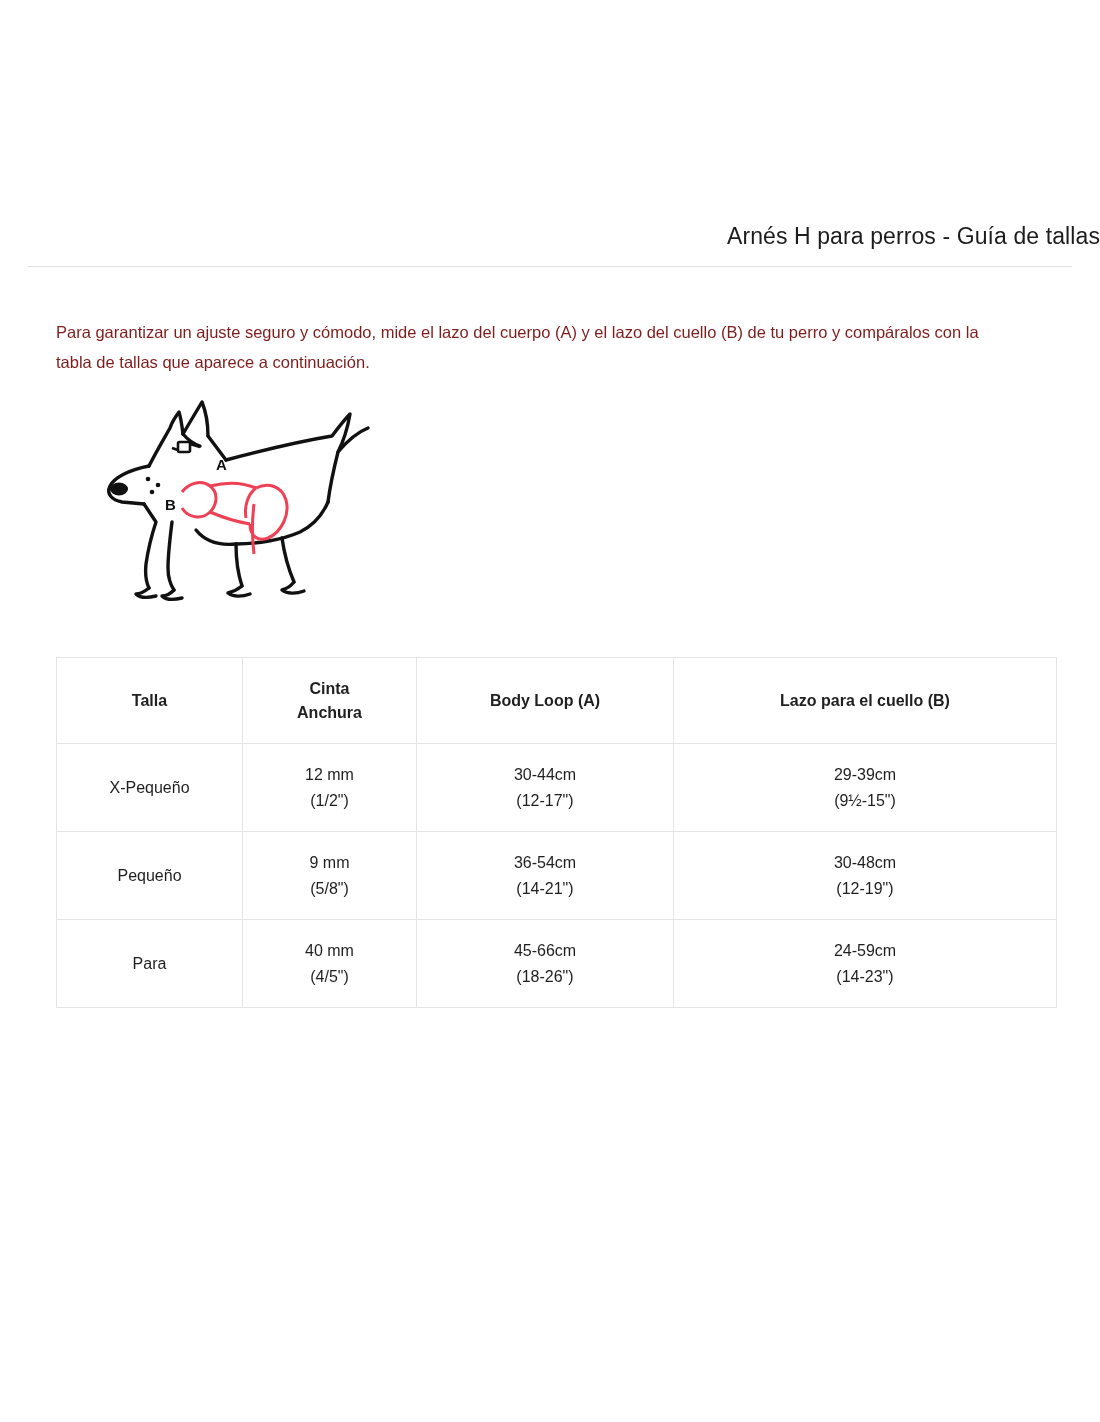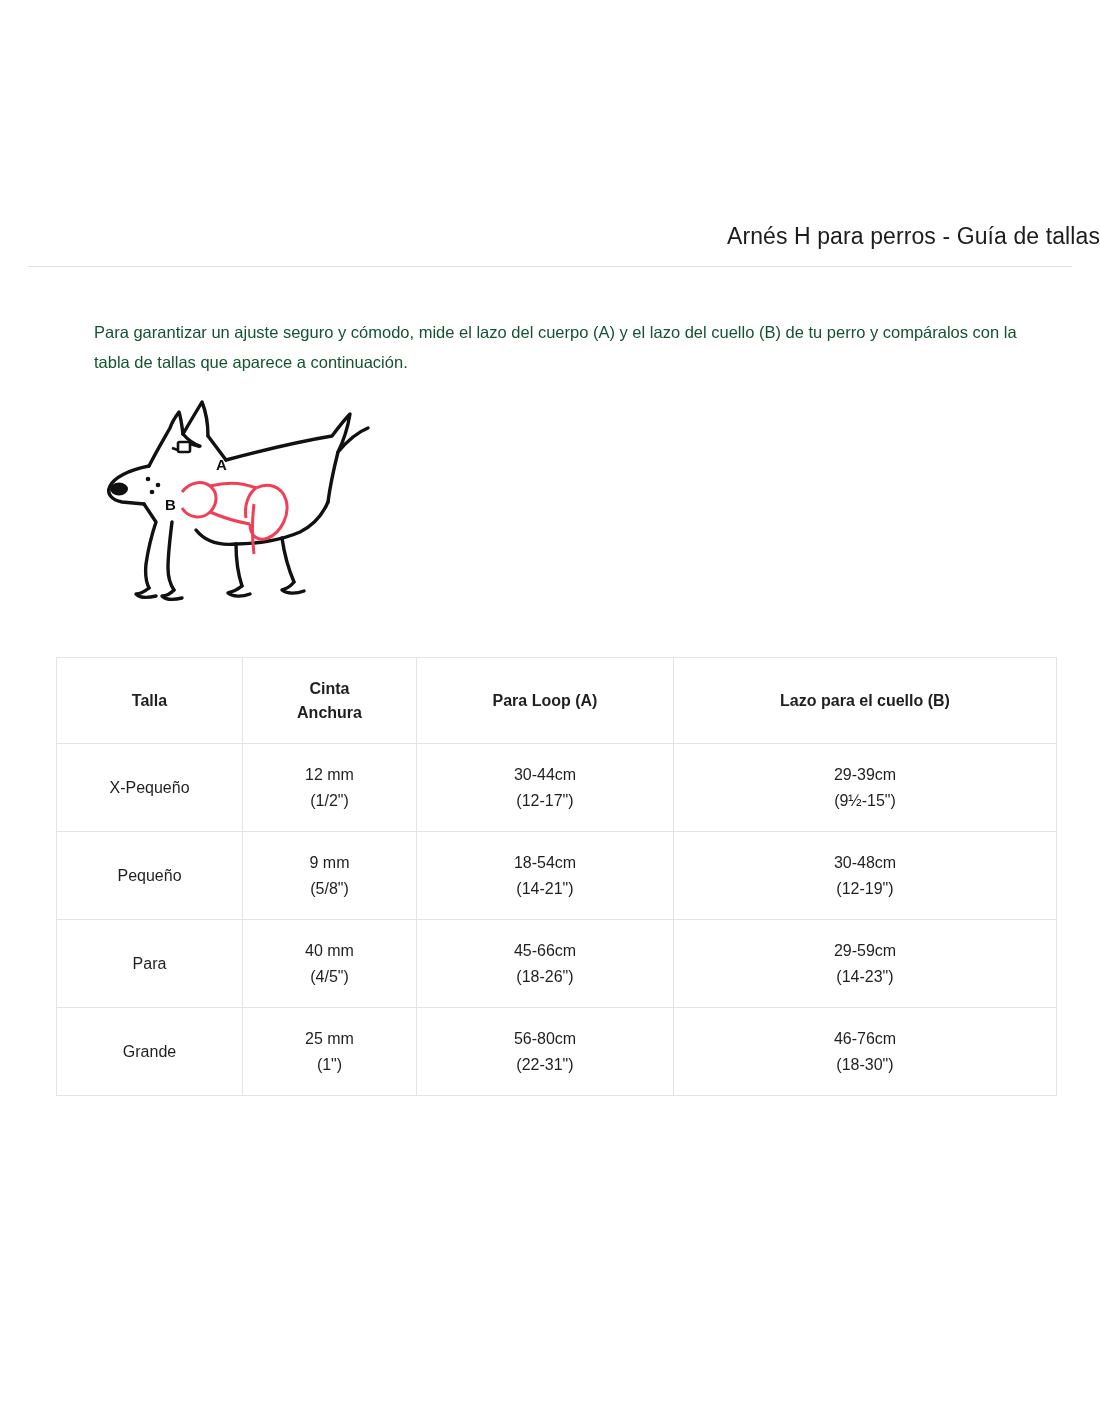--- a/index.html
+++ b/index.html
@@ -40,22 +40,21 @@
     height: 1px;
     background: #e2e2e2;
   }
   .intro {
     position: absolute;
     top: 300px;
     left: 56px;
     width: 940px;
     font-size: 16.5px;
     line-height: 30px;
-    color: #14532d;
-    margin-left: 38px;
+    color: #7f1d1d;
   }
   .dog-figure {
     position: absolute;
     top: 382px;
     left: 86px;
     width: 340px;
     height: 240px;
   }
   table.size-table {
     position: absolute;
@@ -170,21 +169,21 @@
     <thead>
       <tr>
         <th>
           <span class="cell-line">Talla</span>
         </th>
         <th>
           <span class="cell-line">Cinta</span>
           <span class="cell-line">Anchura</span>
         </th>
         <th>
-          <span class="cell-line">Para Loop (A)</span>
+          <span class="cell-line">Body Loop (A)</span>
         </th>
         <th>
           <span class="cell-line">Lazo para el cuello (B)</span>
         </th>
       </tr>
     </thead>
     <tbody>
       <tr>
         <td>X-Pequeño</td>
         <td>
@@ -200,54 +199,39 @@
           <span class="cell-sub">(9½-15")</span>
         </td>
       </tr>
       <tr>
         <td>Pequeño</td>
         <td>
           <span class="cell-line">9 mm</span>
           <span class="cell-sub">(5/8")</span>
         </td>
         <td>
-          <span class="cell-line">18-54cm</span>
+          <span class="cell-line">36-54cm</span>
           <span class="cell-sub">(14-21")</span>
         </td>
         <td>
           <span class="cell-line">30-48cm</span>
           <span class="cell-sub">(12-19")</span>
         </td>
       </tr>
       <tr>
         <td>Para</td>
         <td>
           <span class="cell-line">40 mm</span>
           <span class="cell-sub">(4/5")</span>
         </td>
         <td>
           <span class="cell-line">45-66cm</span>
           <span class="cell-sub">(18-26")</span>
         </td>
         <td>
-          <span class="cell-line">29-59cm</span>
+          <span class="cell-line">24-59cm</span>
           <span class="cell-sub">(14-23")</span>
-        </td>
-      </tr>
-      <tr>
-        <td>Grande</td>
-        <td>
-          <span class="cell-line">25 mm</span>
-          <span class="cell-sub">(1")</span>
-        </td>
-        <td>
-          <span class="cell-line">56-80cm</span>
-          <span class="cell-sub">(22-31")</span>
-        </td>
-        <td>
-          <span class="cell-line">46-76cm</span>
-          <span class="cell-sub">(18-30")</span>
         </td>
       </tr>
     </tbody>
   </table>
 
 </div>
 
 </body></html>

